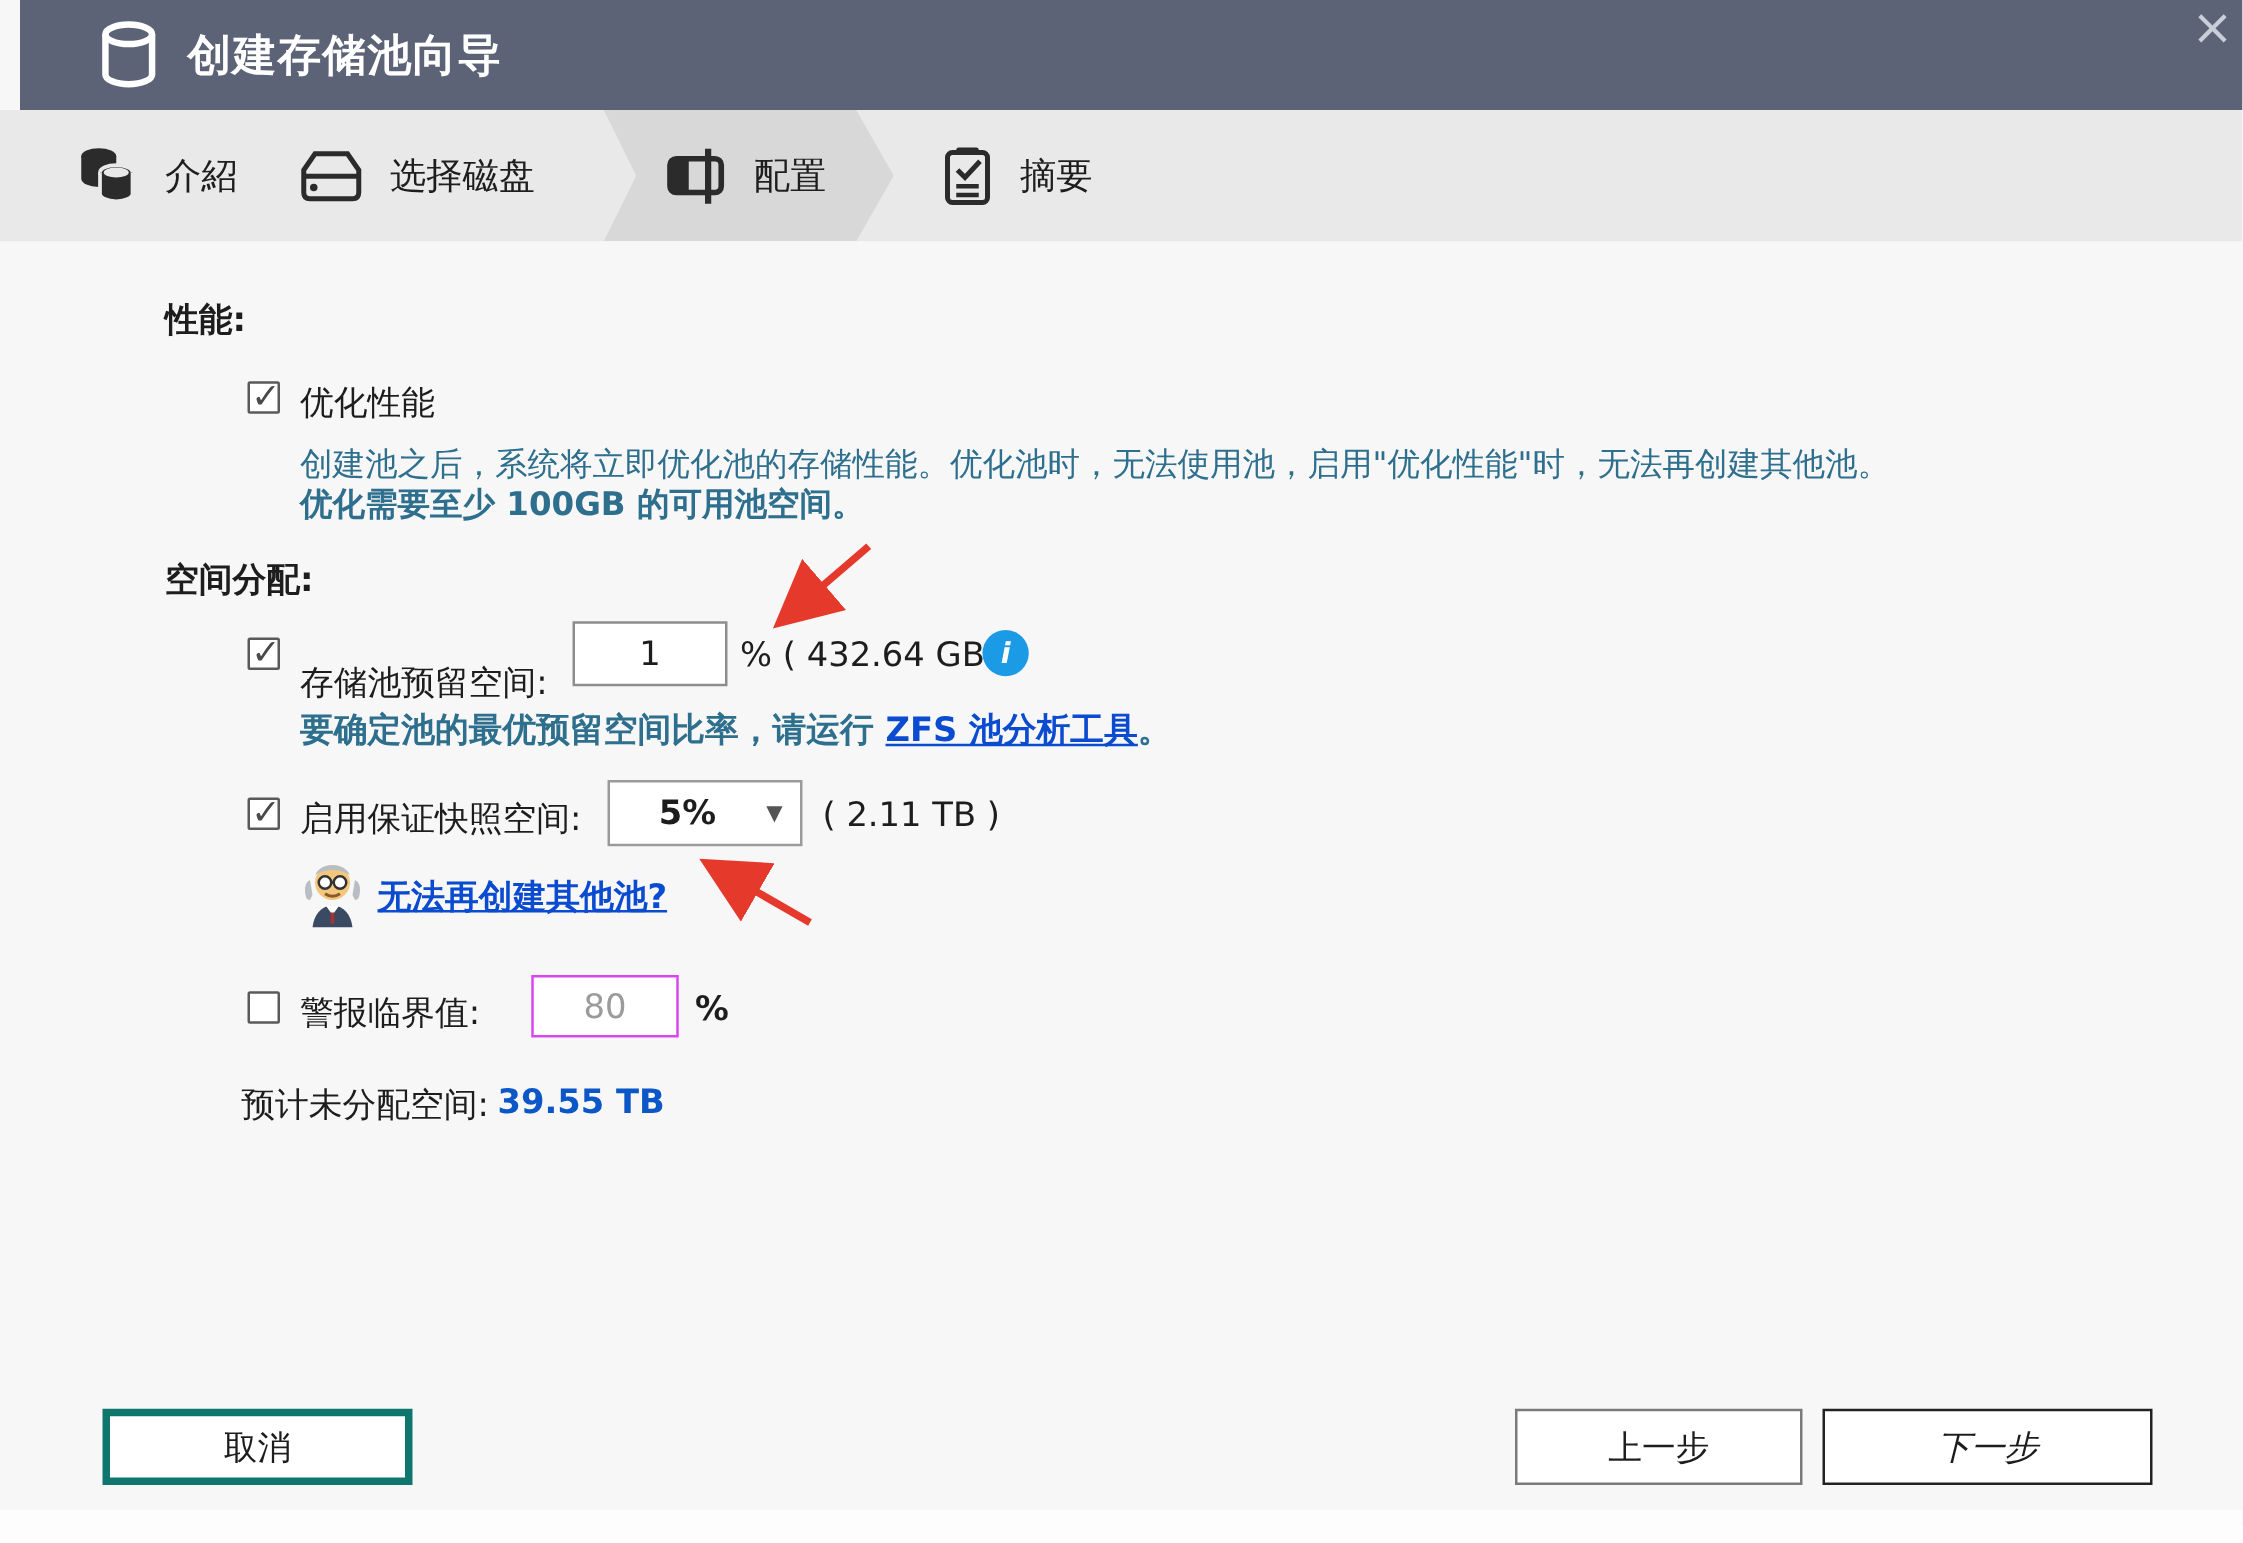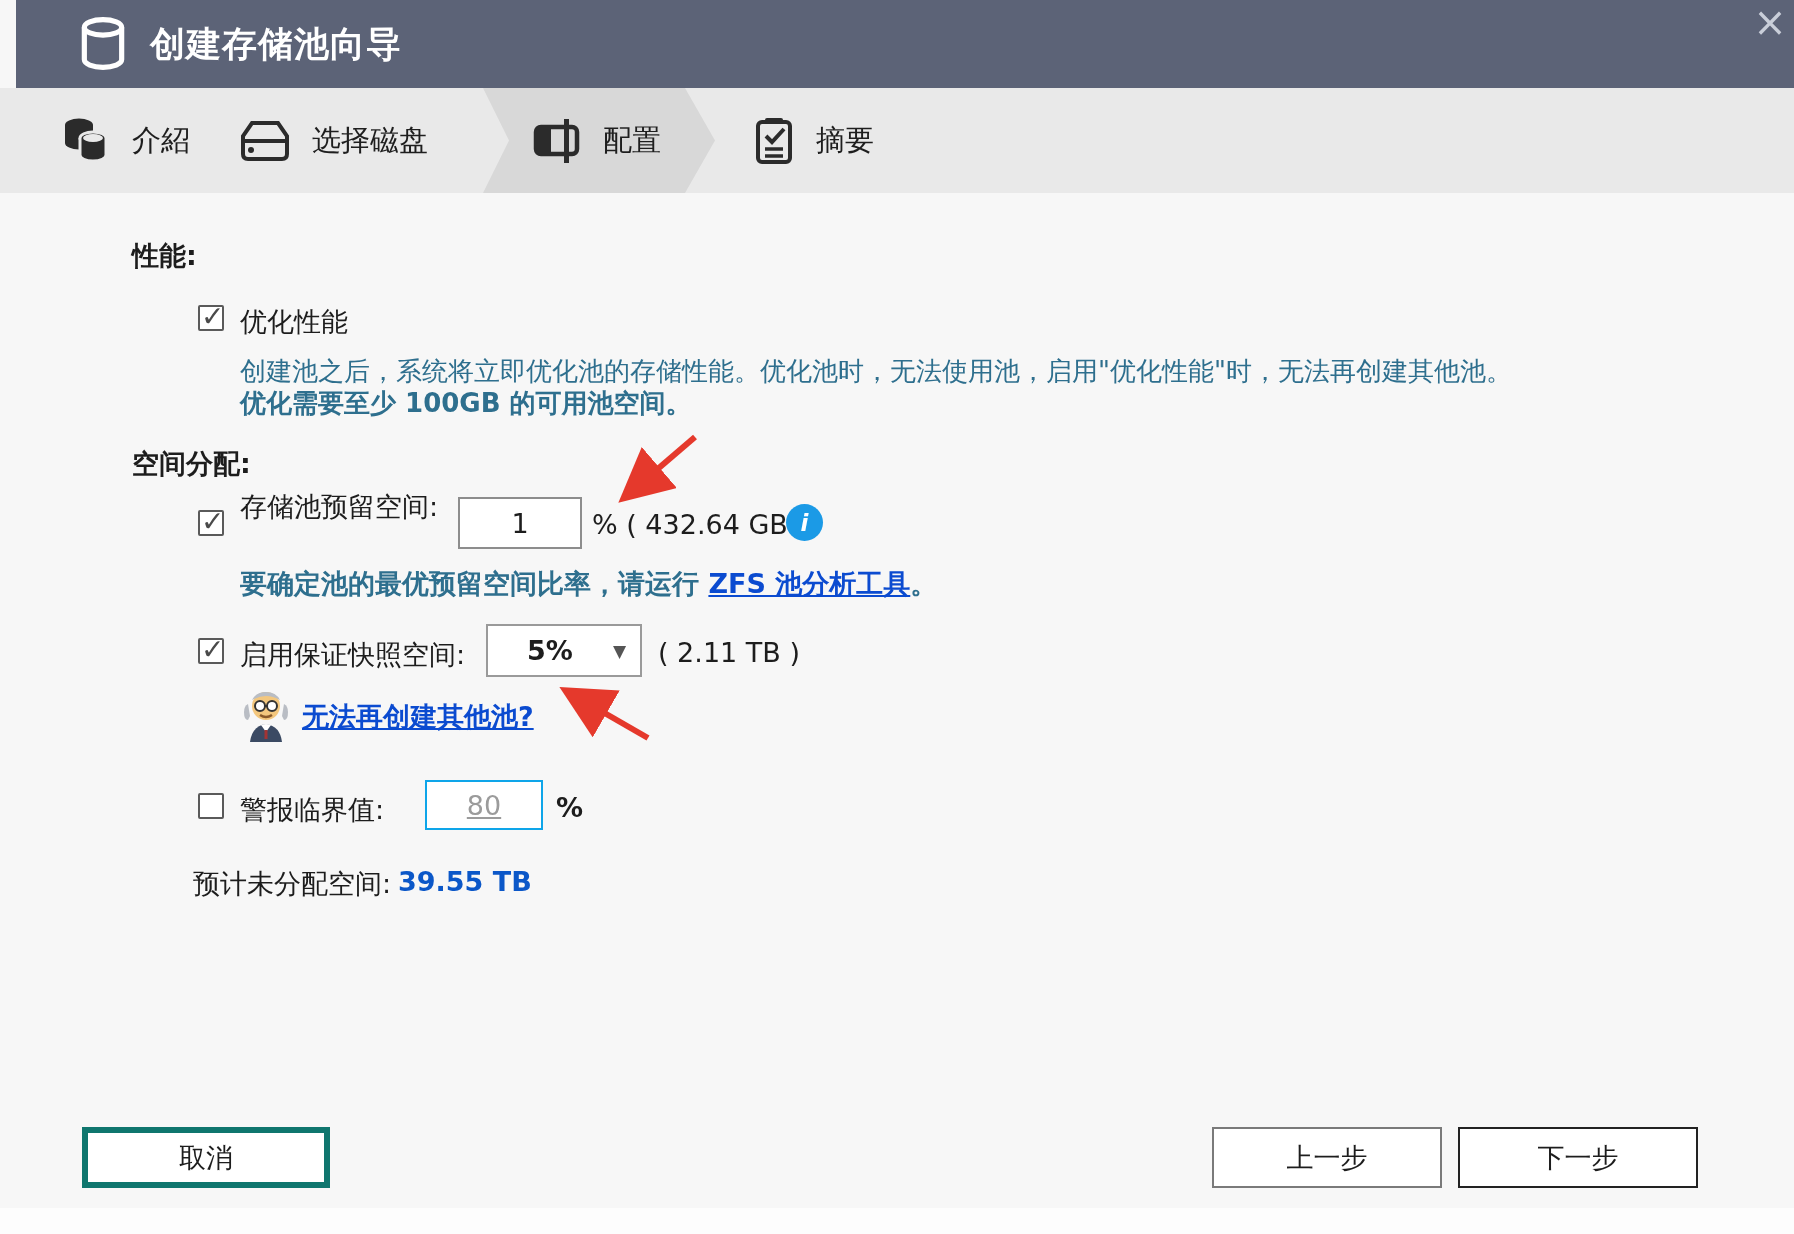--- a/index.html
+++ b/index.html
@@ -29,21 +29,21 @@
 
   .cb { position:absolute; width:26px; height:26px; background:#ffffff; border:2px solid #5a5a5a; border-radius:2px; cursor:pointer; }
   .cb .mark { position:absolute; left:1px; top:-7px; font-size:28px; font-weight:bold; color:#4a4a4a; }
 
   .rowlabel { position:absolute; font-size:27px; color:#1d1d1d; }
   .hint { position:absolute; font-size:26px; color:#2e6f8e; }
   .hint.bold { font-weight:bold; }
 
   .txtinput { position:absolute; background:#ffffff; border:2px solid #8d8d8d; font-family:"DejaVu Sans", sans-serif;
               font-size:27px; color:#1d1d1d; text-align:center; }
-  .txtinput.disabled { border:2px solid #0ea5e9; color:#9b9b9b;text-decoration:underline; }
+  .txtinput.disabled { border:2px solid #d946ef; color:#9b9b9b; }
 
   .suffix { position:absolute; font-size:27px; color:#1d1d1d; }
   .pct-bold { font-weight:600; }
 
   .info-badge { position:absolute; left:786px; top:504px; width:37px; height:37px; border-radius:50%;
                 background:#1b9ae6; color:#ffffff; font-size:23px; font-weight:bold; font-style:italic;
                 display:flex; align-items:center; justify-content:center; cursor:pointer; }
 
   a.link { color:#0b4bd0; text-decoration:underline; cursor:pointer; }
   .hintline { position:absolute; left:240px; top:566px; font-size:27px; color:#2e6f8e;font-weight:bold; }
@@ -57,21 +57,21 @@
   .prof { position:absolute; left:240px; top:686px; width:52px; height:56px; }
 
   .unalloc-label { position:absolute; left:193px; top:866px; font-size:27px; color:#1d1d1d; }
   .unalloc-value { position:absolute; left:398px; top:866px; font-size:27px; font-weight:bold; color:#0b57c8; }
 
   
   .btn { position:absolute; top:1127px; height:61px; background:#ffffff; font-family:"DejaVu Sans", sans-serif;
          font-size:27px; color:#1d1d1d; cursor:pointer; display:flex; align-items:center; justify-content:center; }
   .btn-cancel { left:82px;  width:248px; border:6px solid #0f766e; }
   .btn-back   { left:1212px; width:230px; border:2px solid #7a7a7a; }
-  .btn-next   { left:1458px; width:240px; border:2px solid #222222; }
+  .btn-next   { left:1458px; width:264px; border:2px solid #222222;font-style:italic; }
 
   .bottom-strip { position:absolute; left:0; top:1208px; width:1794px; height:26px; background:#fdfdfd; }
 
   .annot { position:absolute; pointer-events:none; }
 </style>
 </head>
 <body>
 
 <div class="page">
 
@@ -138,21 +138,21 @@
   <div class="rowlabel" style="left:240px; top:304px;">优化性能</div>
 
   <div class="hint" style="left:240px; top:354px;">创建池之后，系统将立即优化池的存储性能。优化池时，无法使用池，启用"优化性能"时，无法再创建其他池。</div>
   <div class="hint bold" style="left:240px; top:386px;">优化需要至少 100GB 的可用池空间。</div>
 
   <div class="heading h-alloc">空间分配:</div>
 
   <span class="cb" style="left:198px; top:510px;">
     <span class="mark">✓</span>
   </span>
-  <div class="rowlabel" style="left:240px; top:489px;">存储池预留空间:</div>
+  <div class="rowlabel" style="left:240px; top:528px;">存储池预留空间:</div>
   <input class="txtinput" style="left: 458px; top: 497px; width: 124px; height: 52px;" value="1">
   <div class="suffix" style="left:592px; top:509px;">% ( 432.64 GB )</div>
   <div class="info-badge">i</div>
 
   <svg class="annot" style="left:600px; top:425px;" width="120" height="90" viewBox="0 0 120 90">
     <defs>
       <marker id="ah1" markerWidth="9" markerHeight="9" refX="6" refY="4.5" orient="auto">
         <path d="M0 0 L9 4.5 L0 9 Z" fill="#e5392c"></path>
       </marker>
     </defs>

